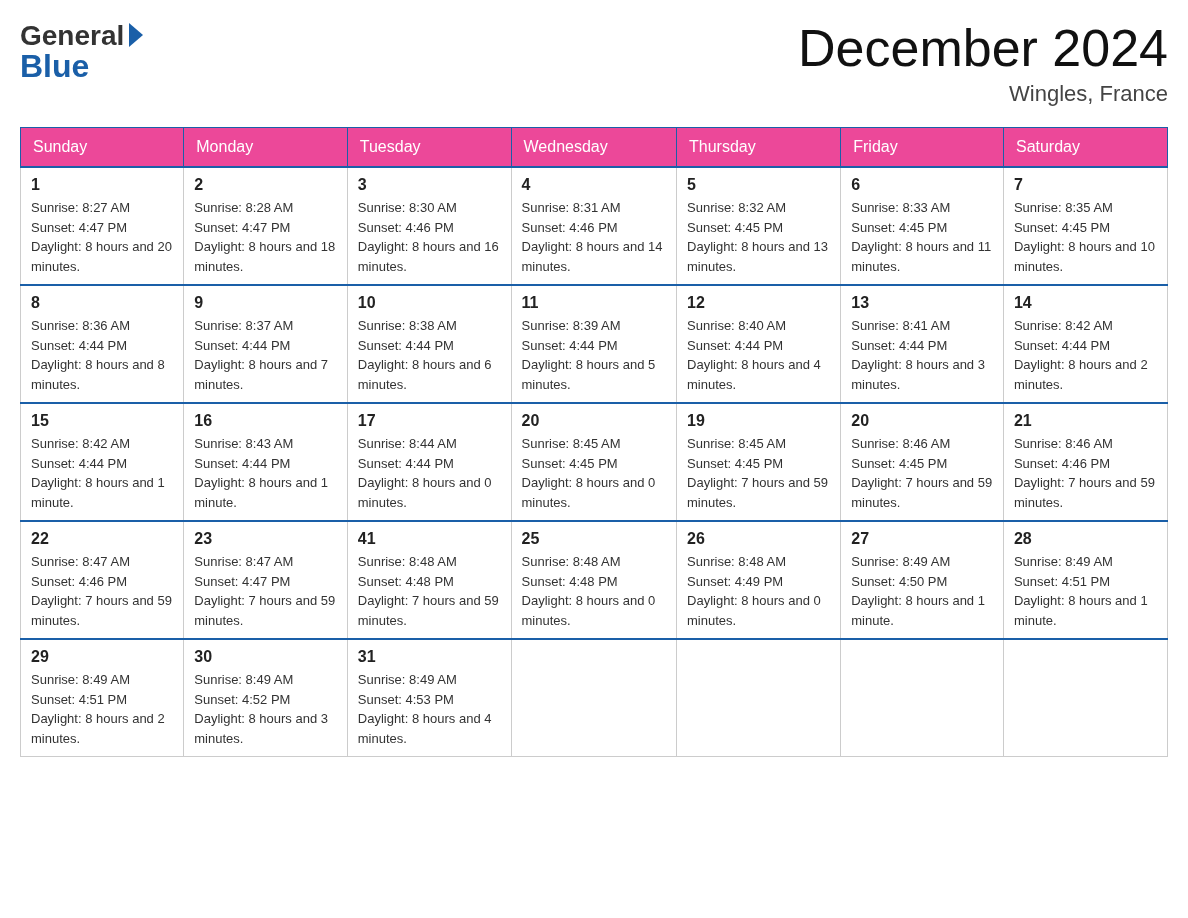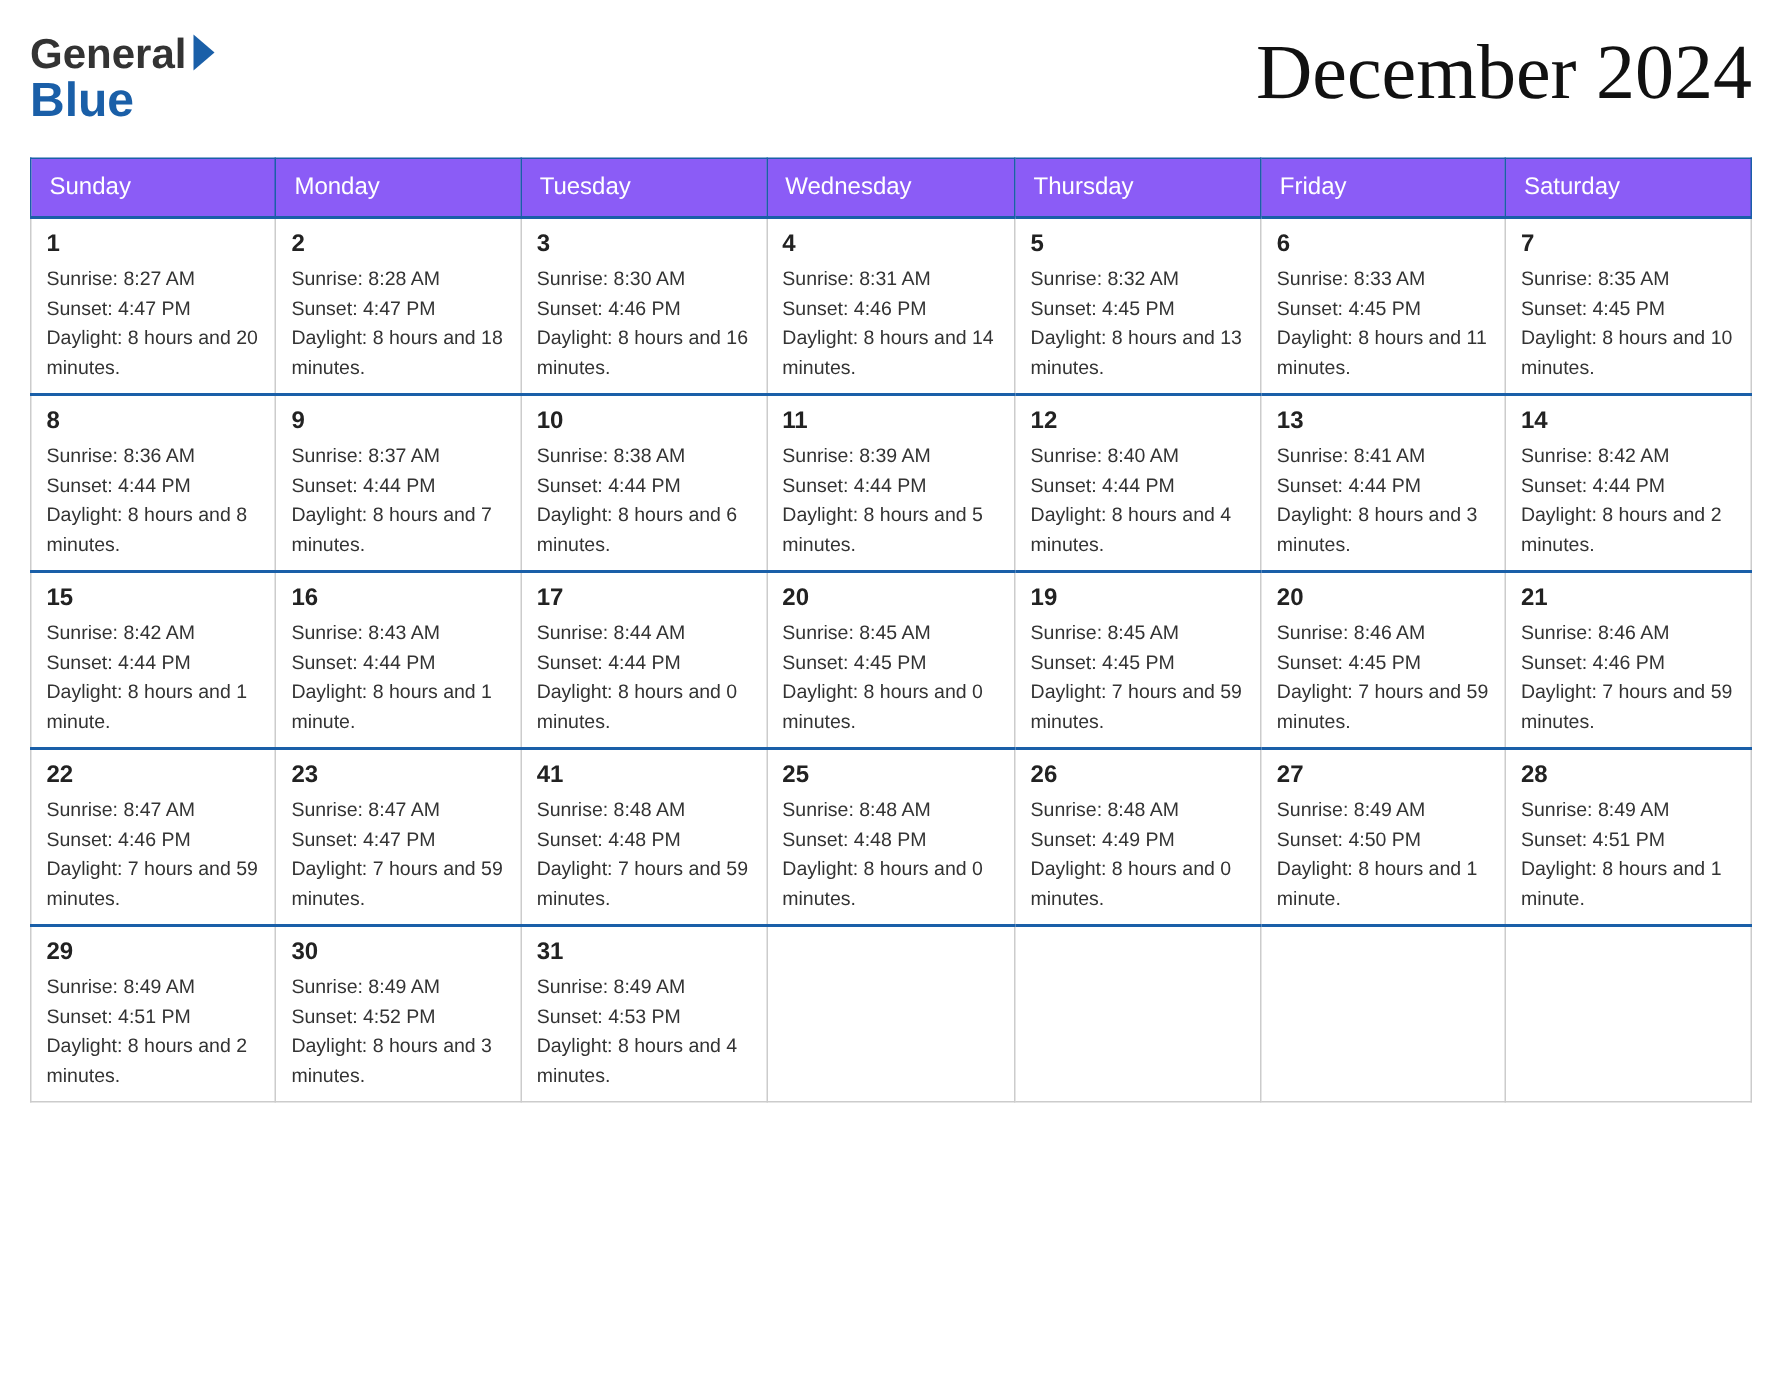--- a/index.html
+++ b/index.html
@@ -41,40 +41,39 @@
       margin-top: -2px;
     }
     .logo-blue {
       font-size: 32px;
       font-weight: bold;
       color: #1a5fa8;
       margin-top: -4px;
     }
     .title-area {
       text-align: right;
-      font-family: Liberation Serif, serif;
     }
     .month-title {
       font-size: 52px;
       font-weight: 300;
       color: #111;
       line-height: 1.1;
     }
     .location {
       font-size: 22px;
       color: #444;
       margin-top: 4px;
     }
     .calendar {
       width: 100%;
       border-collapse: collapse;
       border: 1px solid #aaa;
     }
     .calendar th {
-      background-color: #8b5cf6;
+      background-color: #ec4899;
       color: #fff;
       padding: 10px 12px;
       font-size: 16px;
       font-weight: normal;
       text-align: left;
       border: 1px solid #1a5fa8;
     }
     .calendar td {
       vertical-align: top;
       padding: 8px 10px;
@@ -108,20 +107,21 @@
 <div class="header">
   <div class="logo">
     <div class="logo-text">
       <span class="logo-general">General</span>
       <span class="logo-arrow"></span>
     </div>
     <span class="logo-blue">Blue</span>
   </div>
   <div class="title-area">
     <div class="month-title">December 2024</div>
+    <div class="location">Wingles, France</div>
   </div>
 </div>
 
 <table class="calendar" id="cal-table">
   <thead>
     <tr id="header-row">
     <th>Sunday</th>
         <th>Monday</th>
         <th>Tuesday</th>
         <th>Wednesday</th>

